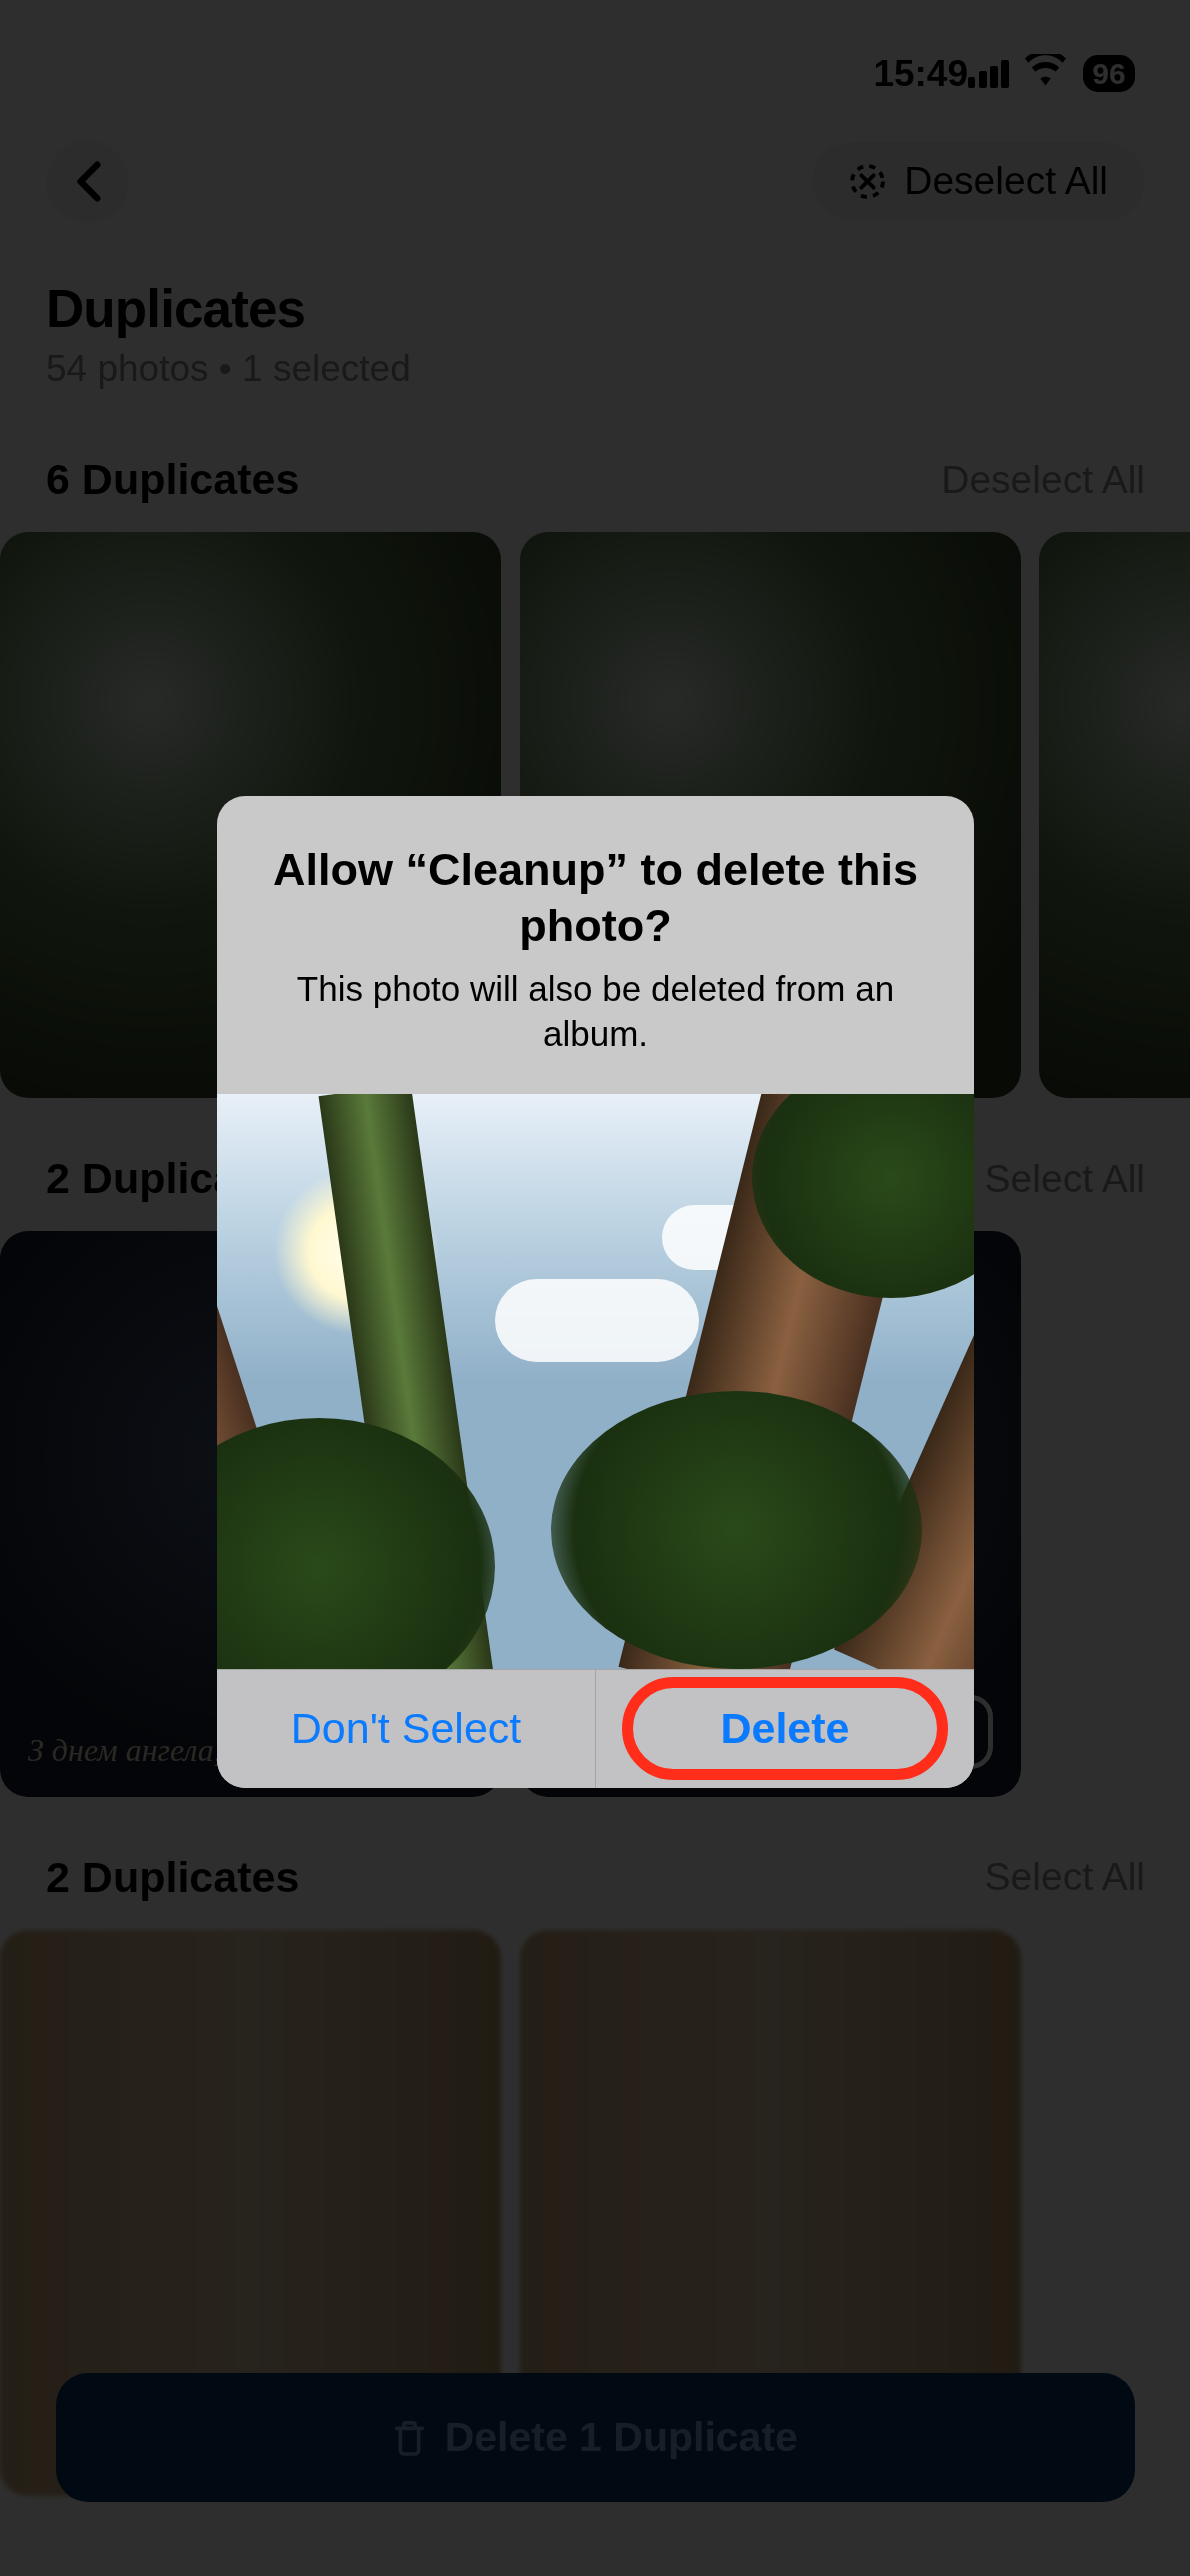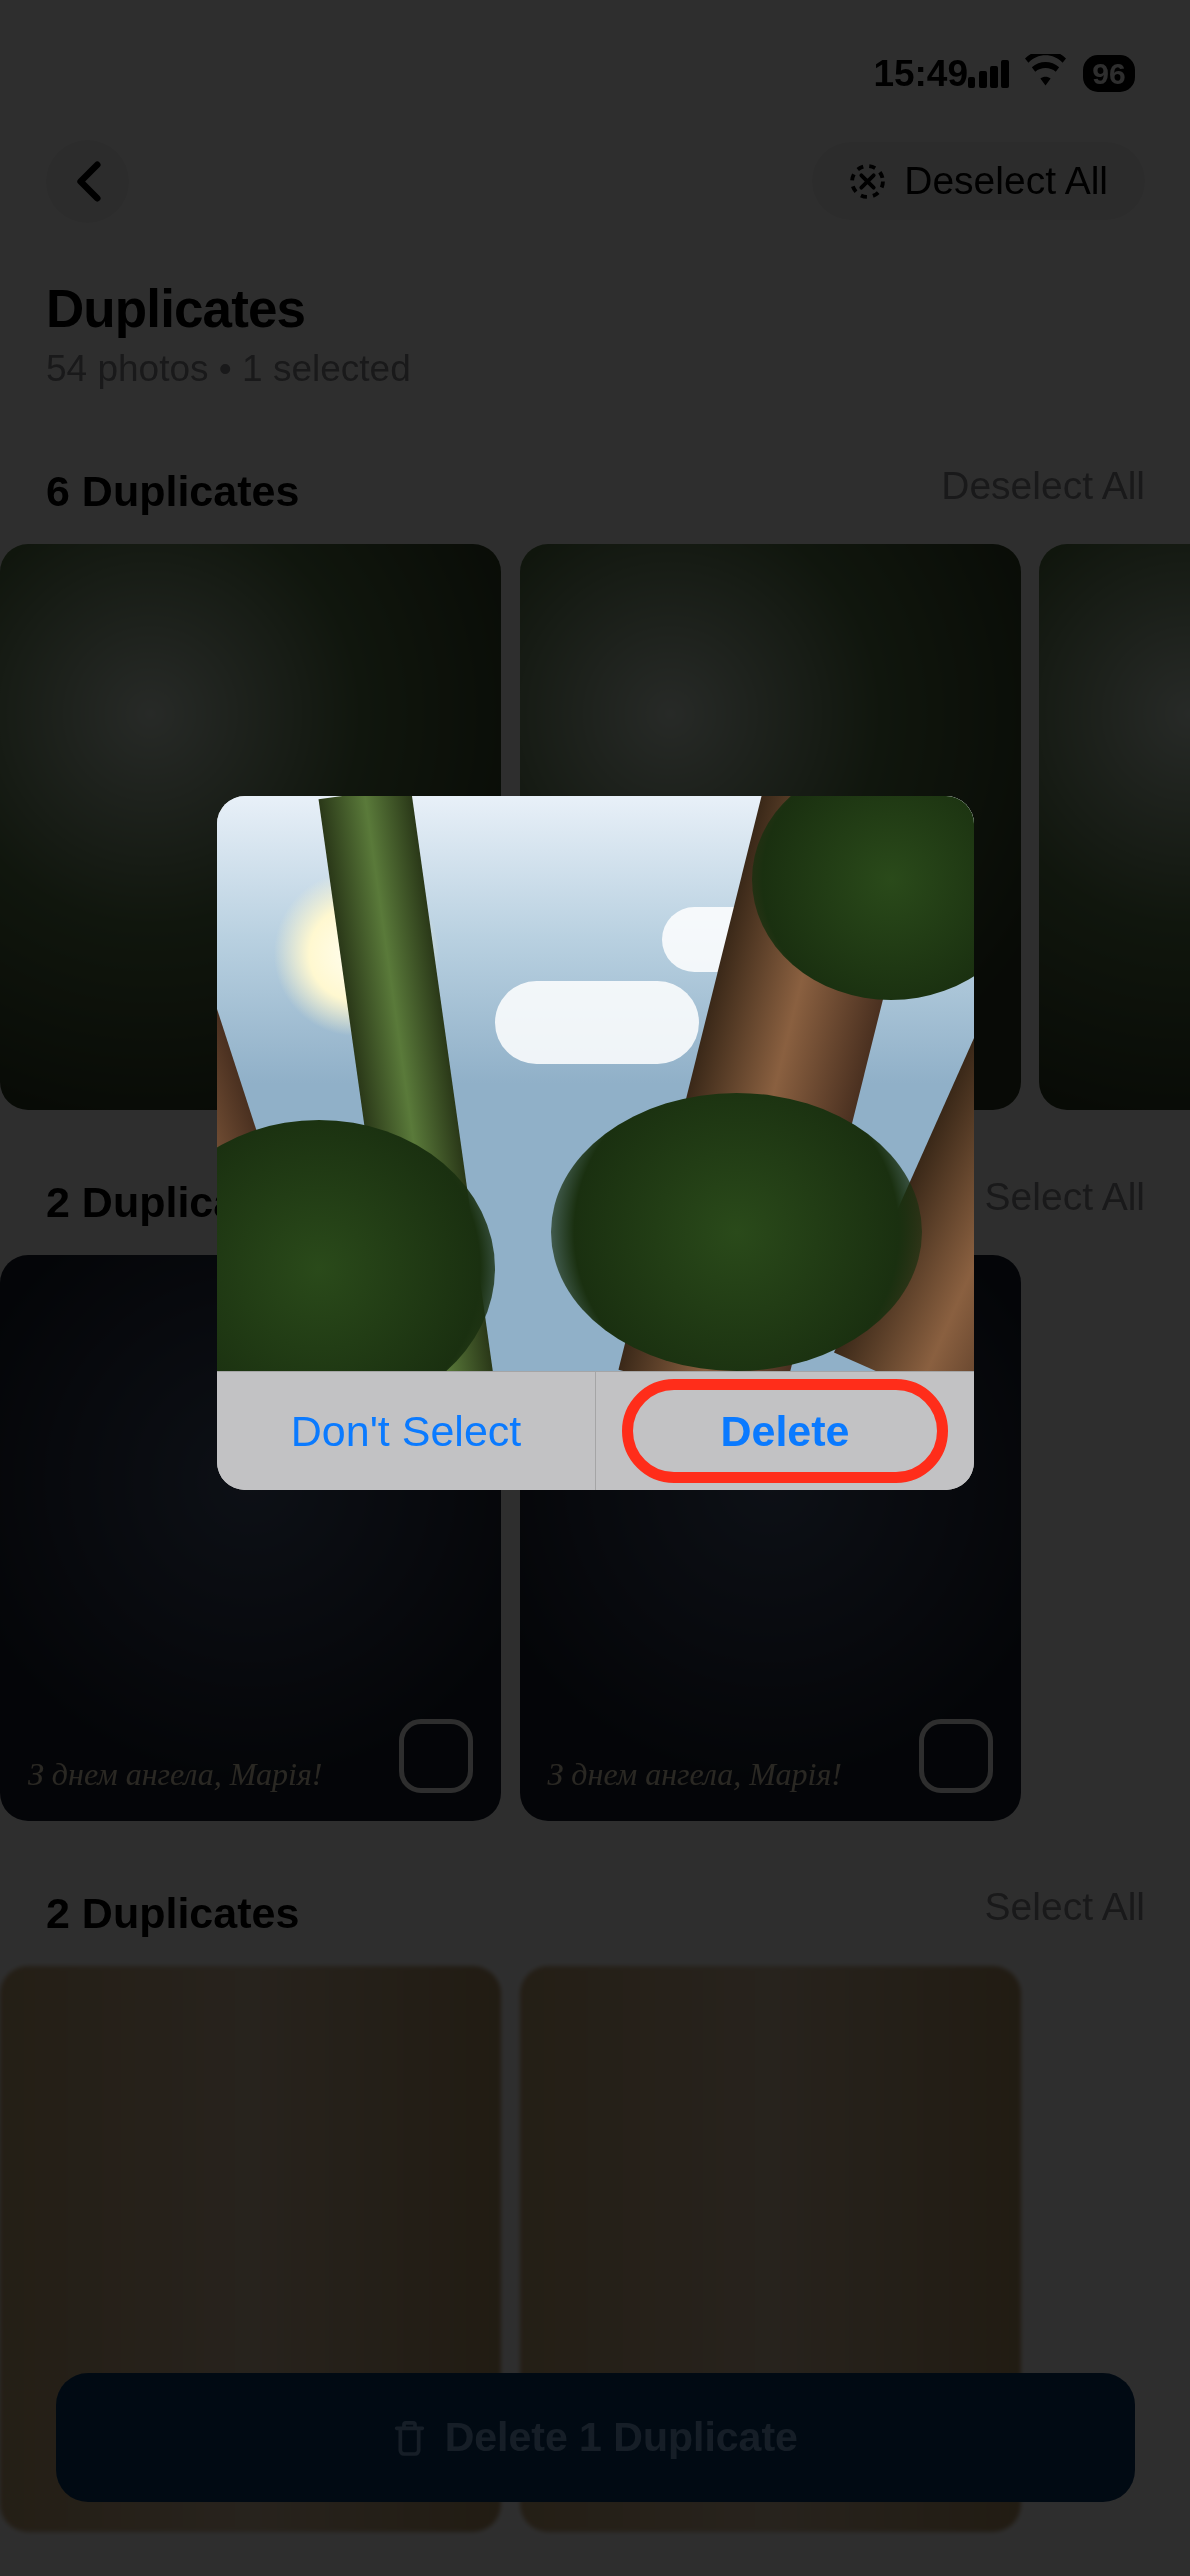--- a/index.html
+++ b/index.html
@@ -71,21 +71,21 @@
       font-size: 37px;
       color: #8a8a8e;
       padding: 0 46px 37px;
     }
     .section-head {
       display: flex;
       justify-content: space-between;
       align-items: center;
       padding: 28px 46px 18.5px;
     }
-    .section-title { font-size: 43px; font-weight: 700; margin-top: 12px; }
+    .section-title { font-size: 43px; font-weight: 700; }
     .section-action { font-size: 39px; color: #8a8a8e; font-weight: 500; }
     .thumb-row {
       display: flex;
       gap: 18.5px;
       padding: 9.3px 0 28px 0;
     }
     .thumb {
       width: 501px; height: 566px;
       border-radius: 28px;
       flex-shrink: 0;
@@ -307,20 +307,24 @@
     <svg width="33" height="37" viewBox="0 0 18 20">
         <path d="M2 5h14M6 5V3a1 1 0 011-1h4a1 1 0 011 1v2m2 0v12a2 2 0 01-2 2H6a2 2 0 01-2-2V5" stroke="currentColor" stroke-width="2" fill="none" stroke-linecap="round"></path>
       </svg>
     <span>Delete 1 Duplicate</span>
   </div>
 </div>
 
 <div class="dim-overlay"></div>
 
 <div class="alert">
+  <div class="alert-head">
+    <div class="alert-title">Allow “Cleanup” to delete this photo?</div>
+    <div class="alert-msg">This photo will also be deleted from an album.</div>
+  </div>
   <div class="alert-photo">
     <div class="sun"></div>
     <div class="cloud c1"></div>
     <div class="cloud c2"></div>
     <div class="trunk t1"></div>
     <div class="trunk t2"></div>
     <div class="trunk t3"></div>
     <div class="trunk t4"></div>
     <div class="foliage f1"></div>
     <div class="foliage f2"></div>

